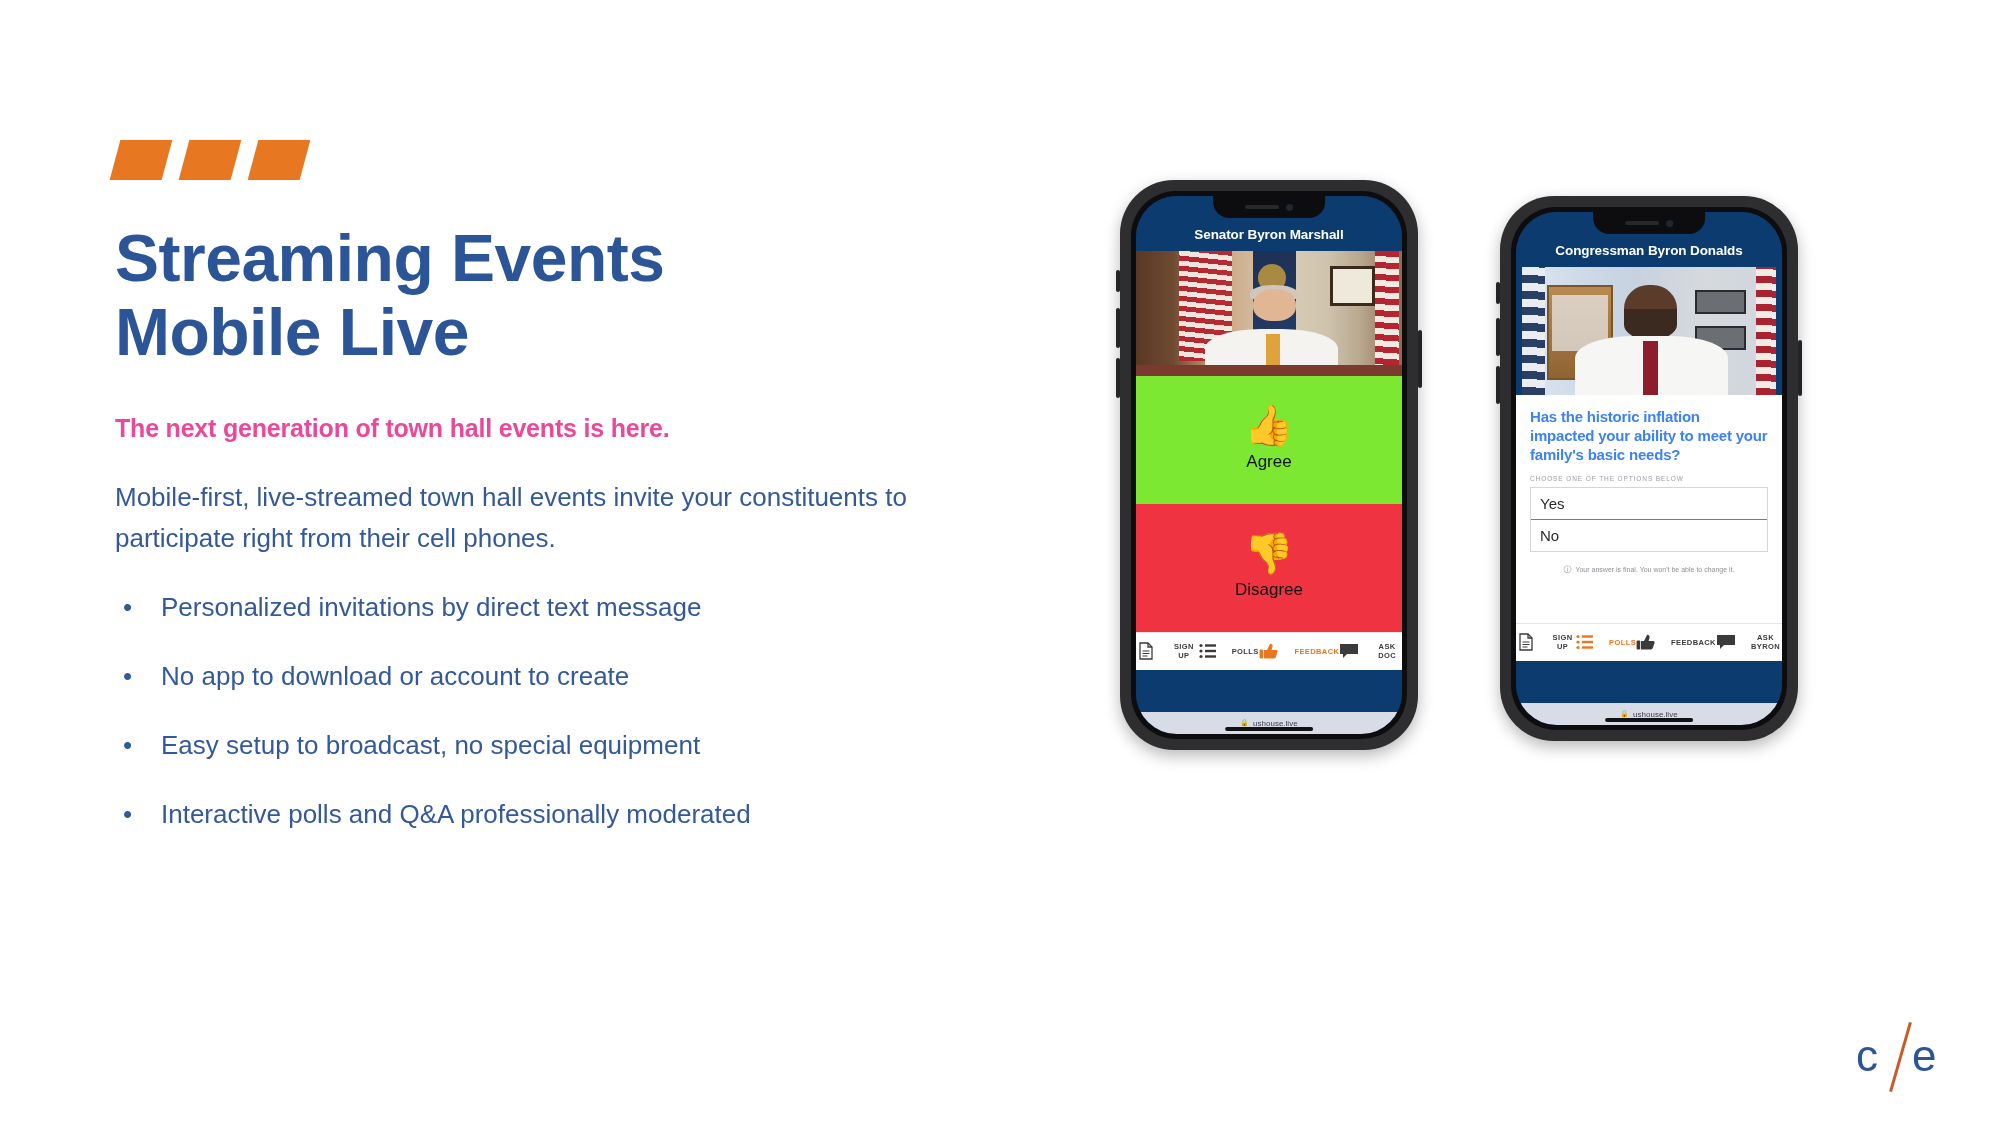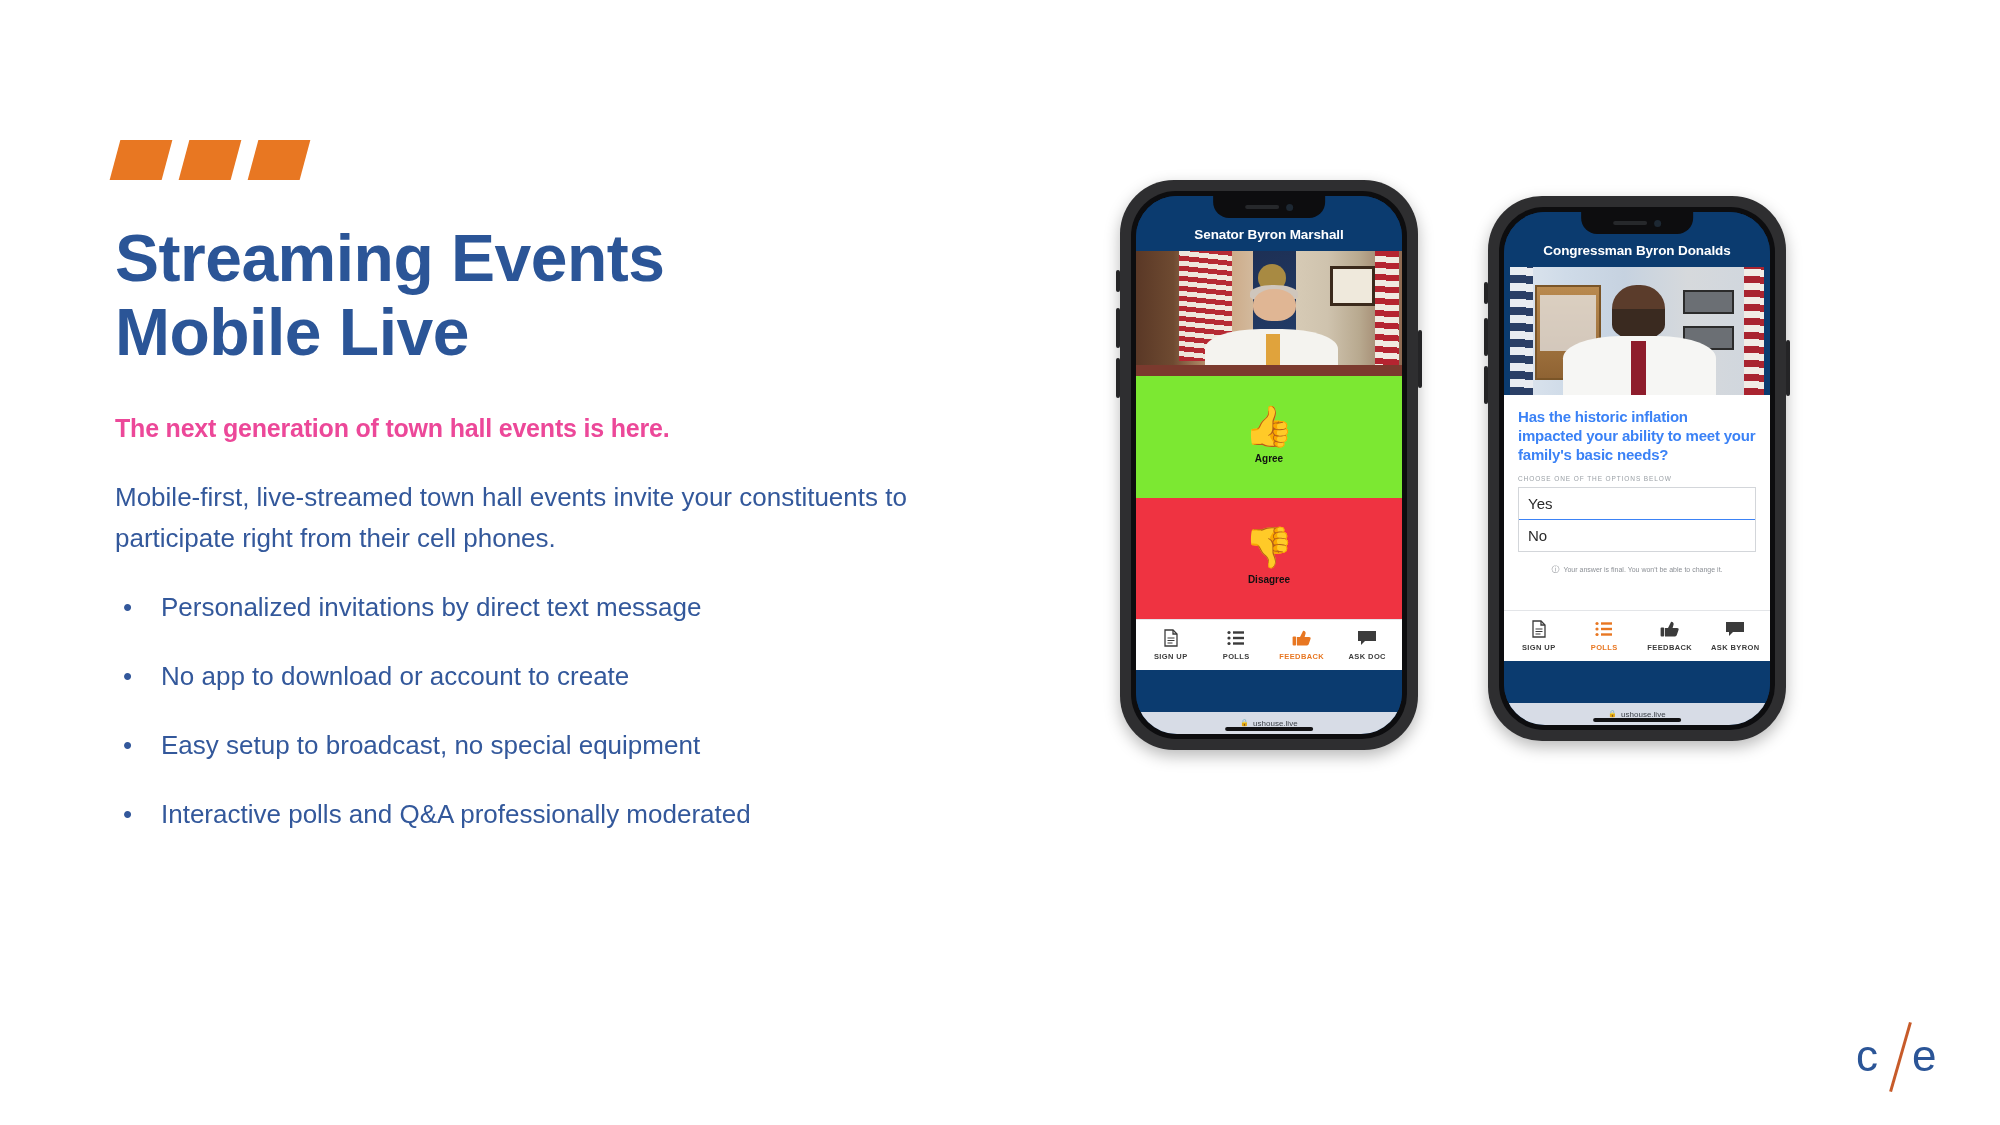--- a/index.html
+++ b/index.html
@@ -87,21 +87,21 @@
   .notch-cam { width: 7px; height: 7px; border-radius: 50%; background: #1d2833; }
 
   .btn-side {
     position: absolute; background: #242426; border-radius: 3px;
   }
   .btn-left  { left: -4px; width: 4px; }
   .btn-right { right: -4px; width: 4px; }
 
   
   #phone-1 { left: 0px; top: 0px; width: 298px; height: 570px; }
-  #phone-2 { left: 368px; top: 16px; width: 298px; height: 545px; }
+  #phone-2 { left: 380px; top: 16px; width: 298px; height: 545px; }
 
   .speaker-name {
     background: #0b3b6f; color: #fff;
     text-align: center;
     font-size: 13.5px; font-weight: bold;
     padding: 31px 4px 9px;
     letter-spacing: -0.1px;
   }
 
   
@@ -143,38 +143,38 @@
   .d-flagR { position: absolute; right: 0; top: 0; width: 8%; height: 100%; background: repeating-linear-gradient(2deg,#a92430 0 7px,#f1ece6 7px 14px); }
   .d-head { position: absolute; left: 40%; top: 14%; width: 21%; height: 40%; border-radius: 46% 46% 46% 46%; background: #5b3c2b; }
   .d-beard { position: absolute; left: 40%; top: 33%; width: 21%; height: 24%; border-radius: 0 0 50% 50%; background: #3a2a20; }
   .d-shirt { position: absolute; left: 21%; bottom: 0; width: 60%; height: 46%; border-radius: 38% 38% 0 0; background: #f6f6f4; }
   .d-tie { position: absolute; left: 47.5%; bottom: 0; width: 6%; height: 42%; background: #8e1d2c; }
 
   
   .vote-agree   { background: #7ce832; flex: 1; display: flex; flex-direction: column; align-items: center; justify-content: center; padding: 6px 0 10px; }
   .vote-disagree{ background: #ef3341; flex: 1; display: flex; flex-direction: column; align-items: center; justify-content: center; padding: 6px 0 10px; }
   .vote-emoji { font-size: 40px; line-height: 1; }
-  .vote-label { font-size: 10px; font-weight: bold; color: #111; margin-top: 7px; }
+  .vote-label { font-size: 17px; font-weight: normal; color: #111; margin-top: 7px; }
 
   
   .poll-area { background: #fff; flex: 1; padding: 13px 14px 6px; display: flex; flex-direction: column; }
   .poll-q { font-size: 15px; font-weight: bold; color: #3b82f6; line-height: 1.25; letter-spacing: -.2px; }
   .poll-hint { font-size: 6.5px; color: #9aa0a6; letter-spacing: .9px; margin: 11px 0 5px; }
   .poll-options { border: 1px solid #d3d6da; }
   .poll-option { font-size: 15px; color: #2a2a2a; padding: 7px 9px; }
   .poll-option + .poll-option { border-top: 1px solid #3b82f6; }
   .poll-note { display: flex; align-items: center; justify-content: center; gap: 4px; font-size: 7px; color: #8c9096; margin-top: 12px; }
   .poll-note-icon { font-size: 8px; }
 
   
   .nav-bar {
     background: #fff; display: flex; border-top: 1px solid #e3e5e8;
     padding: 8px 2px 9px;
   }
-  .nav-item { flex: 1; display: flex; flex-direction: column; align-items: center; gap: 4px; }
+  .nav-item { flex: 1; display: flex; flex-direction: row; align-items: center; gap: 15px; text-align: center; }
   .nav-icon { height: 20px; display: flex; align-items: center; justify-content: center; }
   .nav-label { font-size: 7.5px; font-weight: bold; letter-spacing: .4px; color: #3b3b3b; }
   .nav-item.active .nav-label { color: #E87722; }
 
   .nav-blue-foot { background: #0b3b6f; height: 42px; }
   .url-bar {
     background: #d7dce6; height: 22px;
     display: flex; align-items: center; justify-content: center; gap: 4px;
   }
   .url-lock { font-size: 7px; color: #4b4f55; }

